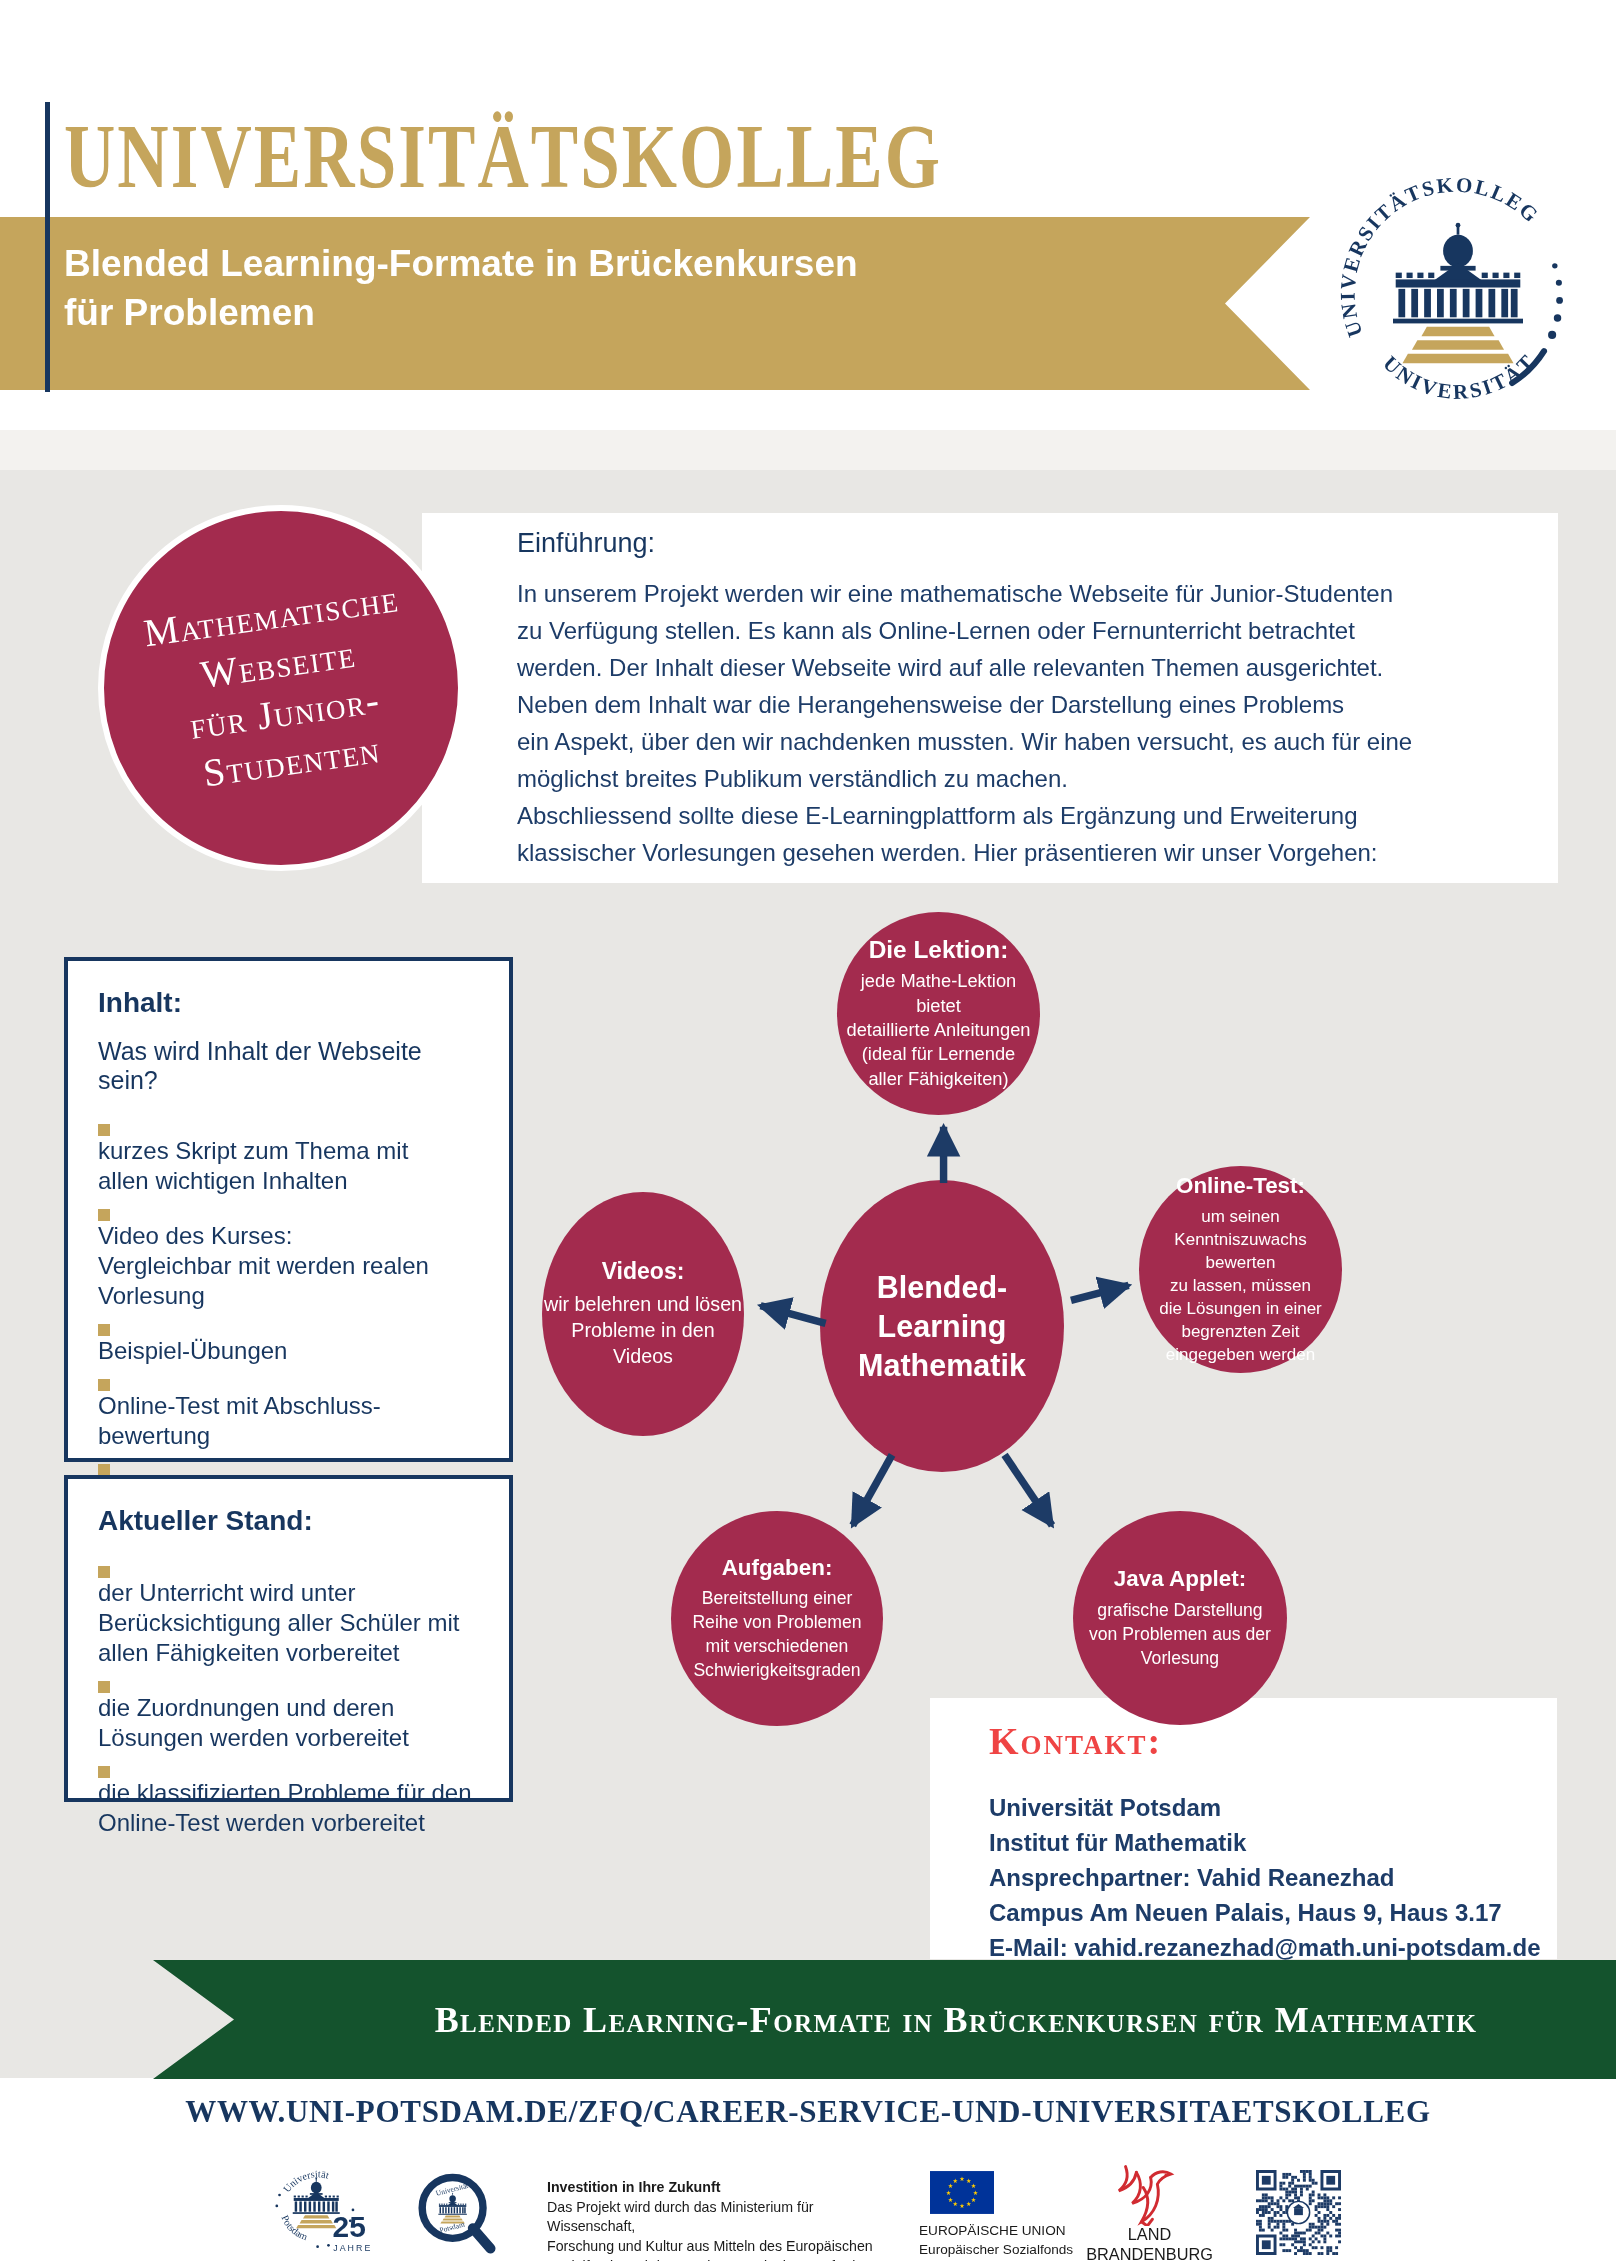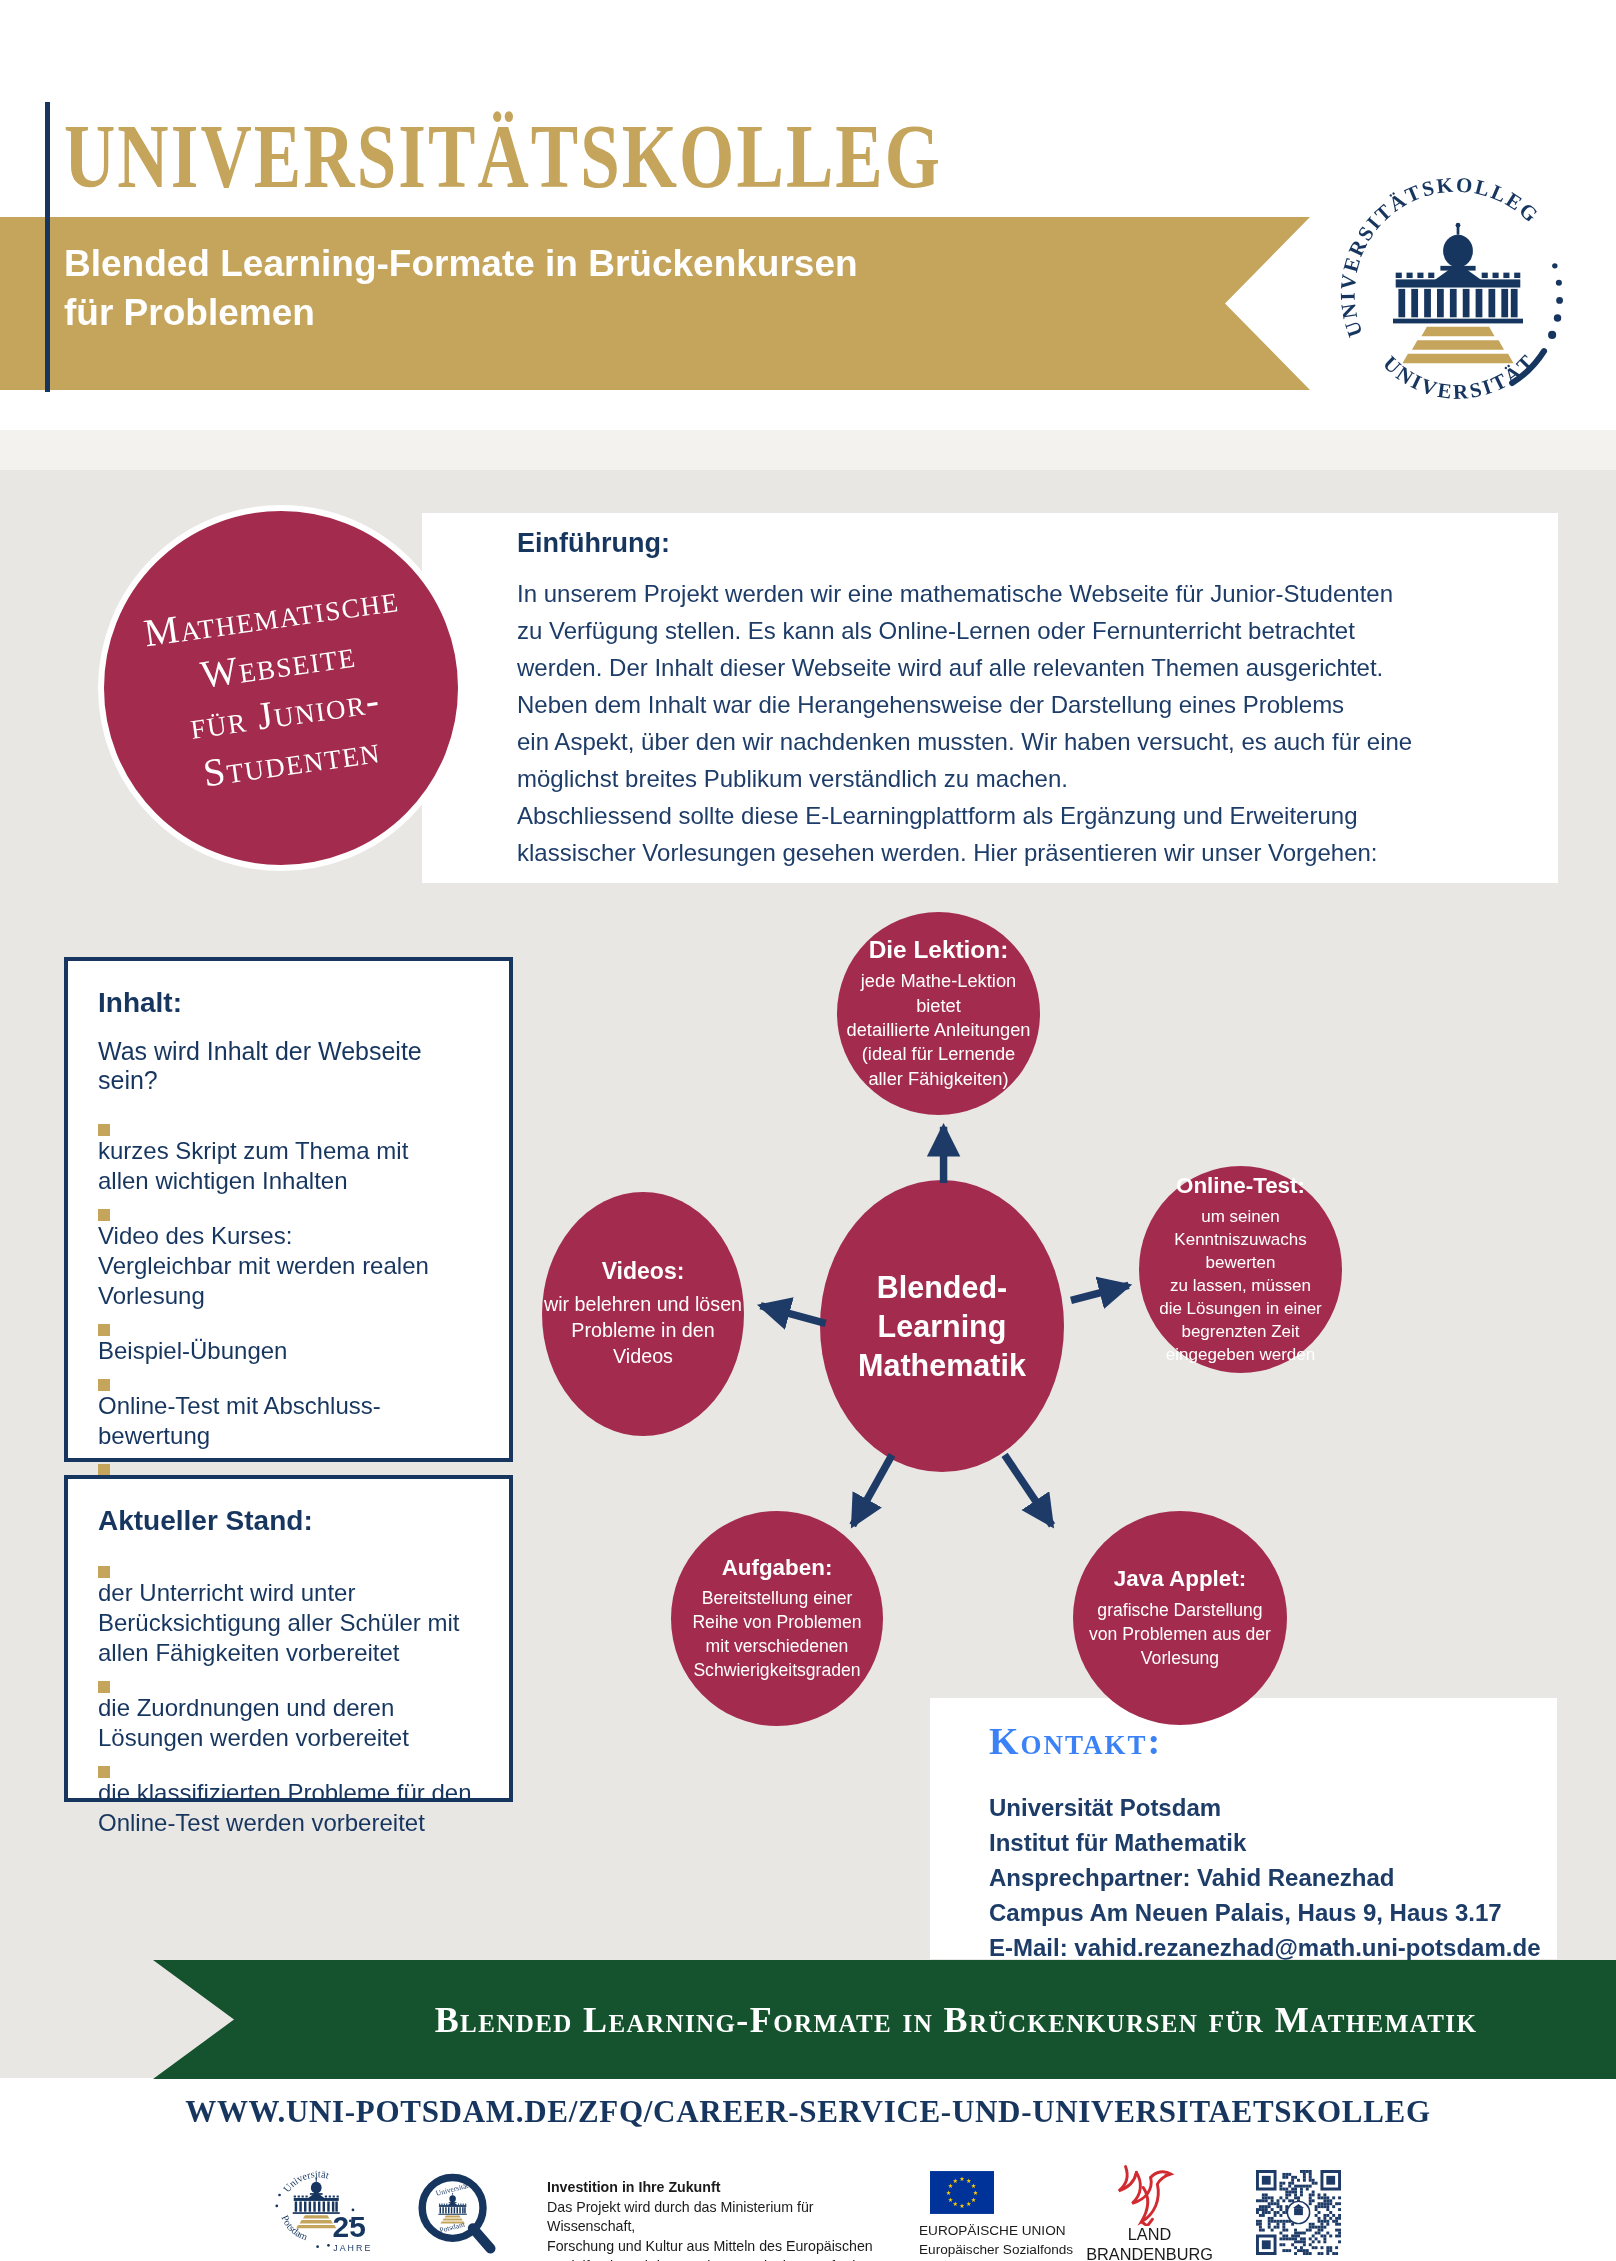--- a/index.html
+++ b/index.html
@@ -18,21 +18,21 @@
 
   .seal-svg{left:1328px;top:167px;width:260px;height:260px;z-index:4;}
 
   
   .band-light{left:0;top:430px;width:1616px;height:40px;background:#f3f2ef;z-index:0;}
   .main-gray{left:0;top:470px;width:1616px;height:1608px;background:#e8e7e4;z-index:0;}
 
   
   .panel{background:#ffffff;z-index:1;}
   .panel-einfuehrung{left:422px;top:513px;width:1136px;height:370px;}
-  .einf-heading{left:517px;top:528px;font-size:27px;font-weight:bold;z-index:2;}
+  .einf-heading{left:517px;top:528px;font-size:27px;font-weight:normal;z-index:2;}
   .einf-paragraph{left:517px;top:575px;width:963px;font-size:24px;line-height:37px;
     white-space:pre-line;z-index:2;color:#1d3c68;}
 
   
   .badge{left:98px;top:505px;width:366px;height:366px;border-radius:50%;background:#a32b4e;
     border:6.8px solid #ffffff;z-index:2;display:flex;align-items:center;justify-content:center;box-sizing:border-box;}
   .badge-text{transform:rotate(-8deg);font-family:"Liberation Serif",serif;font-variant:small-caps;
     color:#ffffff;font-size:39px;line-height:49px;letter-spacing:1.4px;text-align:center;white-space:pre-line;}
 
   
@@ -66,21 +66,21 @@
   .node-aufgaben .node-title{font-size:22.4px;}
   .node-aufgaben .node-body{font-size:17.6px;line-height:24px;}
   .node-java{left:1073px;top:1511px;width:214px;height:214px;}
   .node-java .node-title{font-size:22.4px;}
   .node-java .node-body{font-size:17.6px;line-height:24px;}
   .arrows-svg{left:0;top:0;width:1616px;height:2261px;z-index:3;pointer-events:none;}
 
   
   .panel-kontakt{left:930px;top:1698px;width:627px;height:261px;}
   .kontakt-heading{left:989px;top:1719px;font-family:"Liberation Serif",serif;font-variant:small-caps;
-    font-weight:bold;font-size:38px;color:#3b82f6;letter-spacing:2px;z-index:2;}
+    font-weight:bold;font-size:38px;color:#ef4444;letter-spacing:2px;z-index:2;}
   .kontakt-lines{left:989px;top:1790px;z-index:2;}
   .kontakt-line{font-size:24px;line-height:35px;font-weight:bold;color:#1d3c68;}
 
   
   .bottom-banner{left:153px;top:1960px;width:1464px;height:119px;background:#14532d;z-index:2;
     clip-path:polygon(0 0,100% 0,100% 100%,0 100%,81px 50%);
     display:flex;align-items:center;justify-content:center;padding-left:142px;box-sizing:border-box;}
   .bottom-banner-text{font-family:"Liberation Serif",serif;font-variant:small-caps;font-weight:bold;
     color:#ffffff;font-size:36px;letter-spacing:1.4px;}
   .website-url{left:0;top:2094px;width:1616px;text-align:center;font-family:"Liberation Serif",serif;

